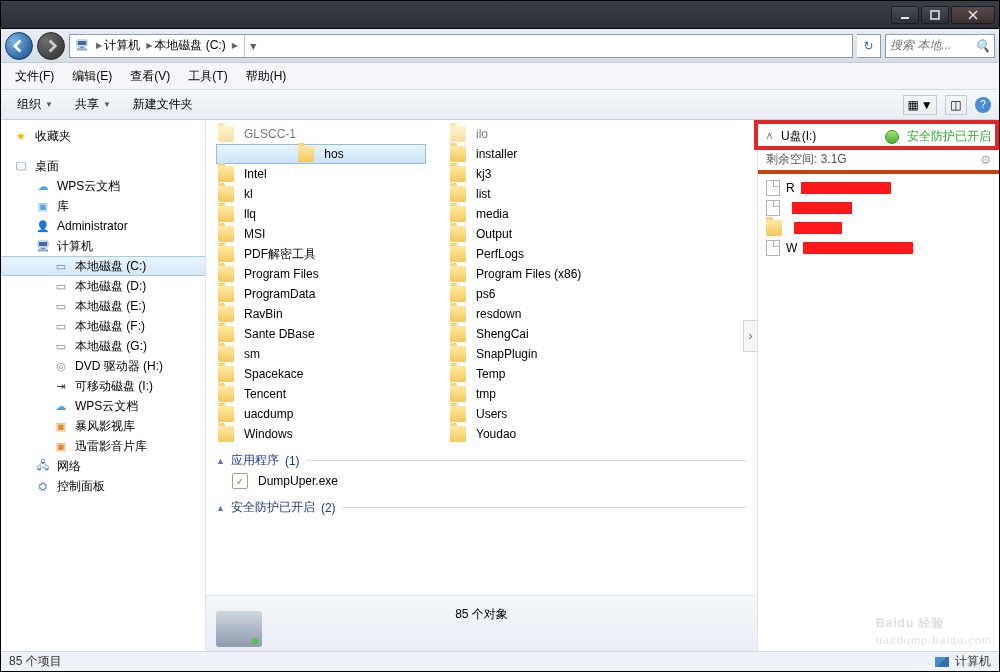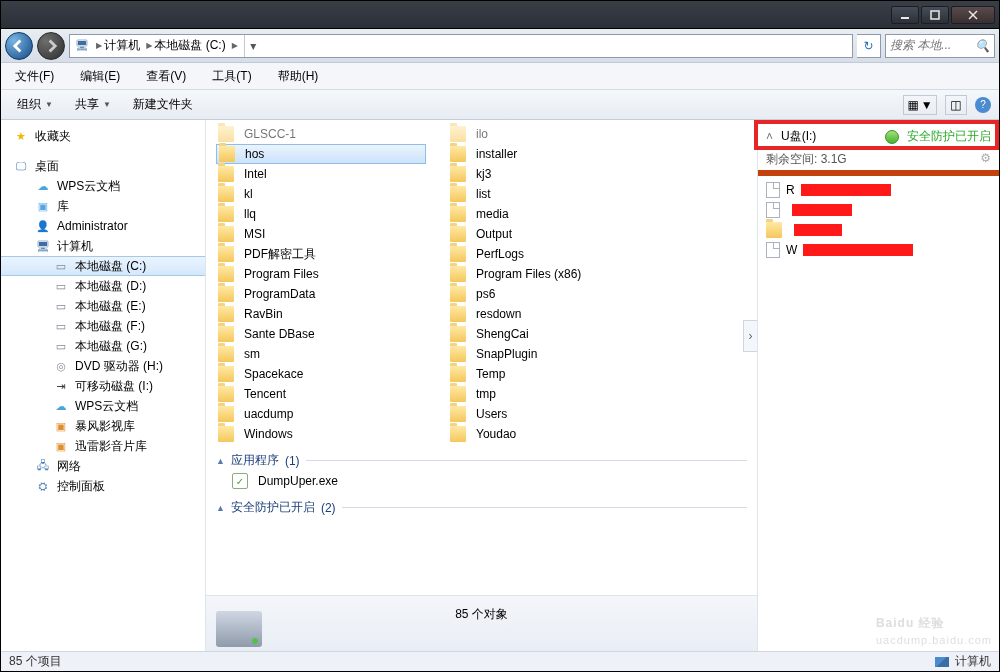--- a/index.html
+++ b/index.html
@@ -19,21 +19,21 @@
 .navbtn.fwd { background: radial-gradient(circle at 30% 30%, #6e6e6e, #2e2e2e); border-color:#2a2a2a;}
 .addressbar { flex: 1; height: 24px; background: #fff; border: 1px solid #8e9aab; display:flex; align-items:center; padding: 0 4px; gap:6px;}
 .crumb { display:flex; align-items:center; gap:2px; cursor:pointer;}
 .crumb .tri { font-size:8px; color:#666;}
 .addr-dd { width:18px; height:22px; border-left:1px solid #c3c9d4; display:flex; align-items:center; justify-content:center; color:#555;}
 .addr-ref { width:24px; height:24px; display:flex;align-items:center;justify-content:center; border:1px solid #8e9aab; border-left:none; background:#fff;}
 .searchbox { width: 110px; height:24px; border:1px solid #8e9aab; background:#fff; display:flex; align-items:center; padding:0 4px; color:#777; font-style:italic;}
 .searchbox .mg { margin-left:auto; color:#4a6fa5;}
 
 
-.menubar { height: 22px; background:#f4f6f9; border-bottom:1px solid #d5dbe4; display:flex; align-items:center; padding:13px 6px; gap:10px;}
+.menubar { height: 22px; background:#f4f6f9; border-bottom:1px solid #d5dbe4; display:flex; align-items:center; padding:13px 6px; gap:2px;}
 .menuitem { padding: 2px 8px; cursor:pointer;}
 
 
 .toolbar { height: 30px; background: linear-gradient(to bottom,#f5f8fb,#e7ecf3); border-bottom:1px solid #c6cdd8; display:flex; align-items:center; padding:0 8px; gap:6px;}
 .tbtn { display:flex; align-items:center; gap:4px; padding:3px 8px; cursor:pointer; border-radius:2px;}
 .tbtn .tri { font-size:8px; color:#555;}
 .toolbar .right { margin-left:auto; display:flex; align-items:center; gap:8px;}
 .viewbtn { width:34px; height:20px; border:1px solid #c3c9d4; display:flex; align-items:center; justify-content:center; gap:2px;}
 .helpico { width:16px;height:16px;border-radius:50%;background:#4a8ccf;color:#fff;display:flex;align-items:center;justify-content:center;font-size:10px;}
 
@@ -56,35 +56,35 @@
 .ico.usb { color:#3d3d3d;}
 .ico.media { color:#e28c2a;}
 .ico.net { color:#4a7eb5;}
 .ico.cp { color:#4a7eb5;}
 
 .content { flex:1; display:flex; flex-direction:column; min-width:0; position:relative;}
 .filegrid { flex:1; overflow:auto; padding:4px 10px 4px 10px;}
 .cols { display:flex; gap:22px;}
 .col { width:210px;}
 .folderitem { display:flex; align-items:center; gap:10px; height:20px; padding:0 2px; cursor:pointer;}
-.folderitem.selected { background:linear-gradient(to bottom,#eaf4ff,#cbe3fb); border:1px solid #91bde4;}
+.folderitem.selected { background:linear-gradient(to bottom,#eaf4ff,#cbe3fb); border:1px solid #91bde4;justify-content:center;}
 .foldericon { width:16px;height:16px; background: linear-gradient(to bottom,#ffe9a6 0%,#f5c75b 100%); border-radius:1px; position:relative;}
 .foldericon:before { content:""; position:absolute; top:-3px; left:0; width:7px; height:3px; background:#f3d485; border-radius:1px 1px 0 0;}
 .grouphdr { display:flex; align-items:center; gap:6px; margin-top:8px; margin-bottom:2px; color:#1a3e7a;}
 .grouphdr .tri { font-size:9px; color:#5a7bb5;}
 .grouphdr .line { flex:1; height:1px; background:#d2dae6;}
 .exeicon { width:16px;height:16px;background:#fff;border:1px solid #8aae7a;border-radius:2px;display:flex;align-items:center;justify-content:center;color:#5a9244;font-size:10px;}
 
 
 .sidepanel { width:242px; border-left:1px solid #dfe3ea; background:#fff; padding:4px 0; position:relative;}
 .highlight-box { position:absolute; top:0; left:-4px; right:0; height:30px; border:4px solid #e62626; pointer-events:none;}
 .sp-header { display:flex; align-items:center; gap:8px; padding:4px 8px;}
 .sp-circle { width:14px;height:14px;border-radius:50%;background:linear-gradient(to bottom,#a2e07a,#48b232); border:1px solid #3a8f26;}
 .sp-status { color:#2aa82a;}
-.sp-sub { display:flex; padding:2px 8px; color:#555; border-bottom:6px solid #c2410c;}
+.sp-sub { display:flex; align-items:center; padding:2px 8px; color:#555; border-bottom:4px solid #c2410c;}
 .sp-sub .gear { margin-left:auto; color:#aaa;}
 .sp-list { padding:4px 8px;}
 .sp-item { display:flex; align-items:center; gap:6px; height:20px;}
 .redact { display:inline-block; height:12px; background:#ff1919;}
 .fileglyph { width:14px;height:16px;background:#fff;border:1px solid #aab2bf; position:relative;}
 .fileglyph:before { content:""; position:absolute; top:0; right:0; width:5px;height:5px; background:#fff; border-left:1px solid #aab2bf; border-bottom:1px solid #aab2bf;}
 
 .expand-handle { position:absolute; right:0; top:200px; width:14px; height:32px; background:#f3f6fa; border:1px solid #cfd6e0; border-right:none; display:flex; align-items:center; justify-content:center; color:#666;}
 
 

